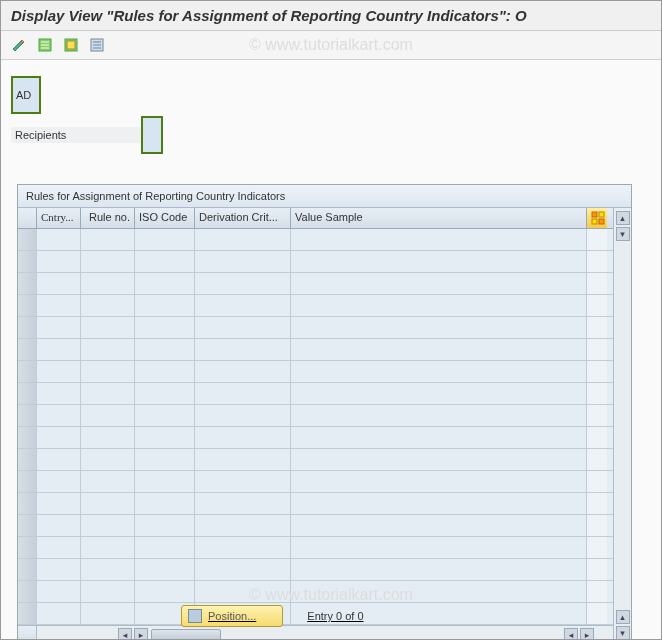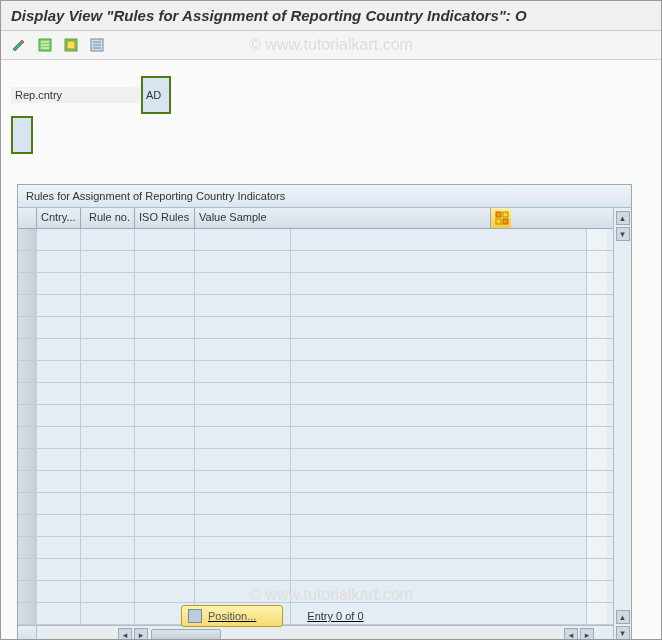--- a/index.html
+++ b/index.html
@@ -100,21 +100,21 @@
     }
     .gh {
       border-right: 1px solid #9ab;
       padding: 3px 4px;
       font-size: 11px;
       color: #333;
       white-space: nowrap;
       overflow: hidden;
     }
     .gh.sel { width: 19px; background:linear-gradient(#e8eef5,#d5dfe9); }
-    .gh.c1 { width: 44px; } 
+    .gh.c1 { width: 44px; font-family: Liberation Serif, serif; } 
     .gh.c2 { width: 54px; text-align: right; } 
     .gh.c3 { width: 60px; } 
     .gh.c4 { width: 96px; } 
     .gh.c5 { width: 296px; } 
     .gh.cfg { width:20px; background:linear-gradient(180deg,#fff0a0,#f7c84a); border-right:none; text-align:center; font-size:10px; cursor:pointer;}
     .grid-rows { }
     .grid-row {
       display: flex;
       height: 22px;
       border-bottom: 1px solid #c0cdd8;
@@ -245,37 +245,38 @@
       </svg>
   </span>
 </div>
 
 <div class="watermark">
   <span>© www.tutorialkart.com</span>
 </div>
 
 <div class="form-area">
   <div class="form-row">
-    <div class="form-label">Rep.cntry</div>
     <input class="form-input" readonly="" value="AD" style="">
   </div>
   <div class="form-row">
+    <div class="form-label">Recipients</div>
     <input class="form-input empty" readonly="" value="" style="">
   </div>
 </div>
 
 <div class="table-section">
   <div class="table-title">Rules for Assignment of Reporting Country Indicators</div>
   <div class="table-wrap">
     <div class="table-grid">
       <div class="grid-header">
         <div class="gh sel"></div>
         <div class="gh c1">Cntry...</div>
         <div class="gh c2">Rule no.</div>
-        <div class="gh c3">ISO Rules</div>
+        <div class="gh c3">ISO Code</div>
+        <div class="gh c4">Derivation Crit...</div>
         <div class="gh c5">Value Sample</div>
         <div class="gh cfg">
           <svg width="14" height="14">
               <rect x="1" y="1" width="5" height="5" fill="#f90" stroke="#b60"></rect>
               <rect x="8" y="1" width="5" height="5" fill="#fd0" stroke="#b80"></rect>
               <rect x="1" y="8" width="5" height="5" fill="#fd0" stroke="#b80"></rect>
               <rect x="8" y="8" width="5" height="5" fill="#f90" stroke="#b60"></rect>
             </svg>
         </div>
       </div>

